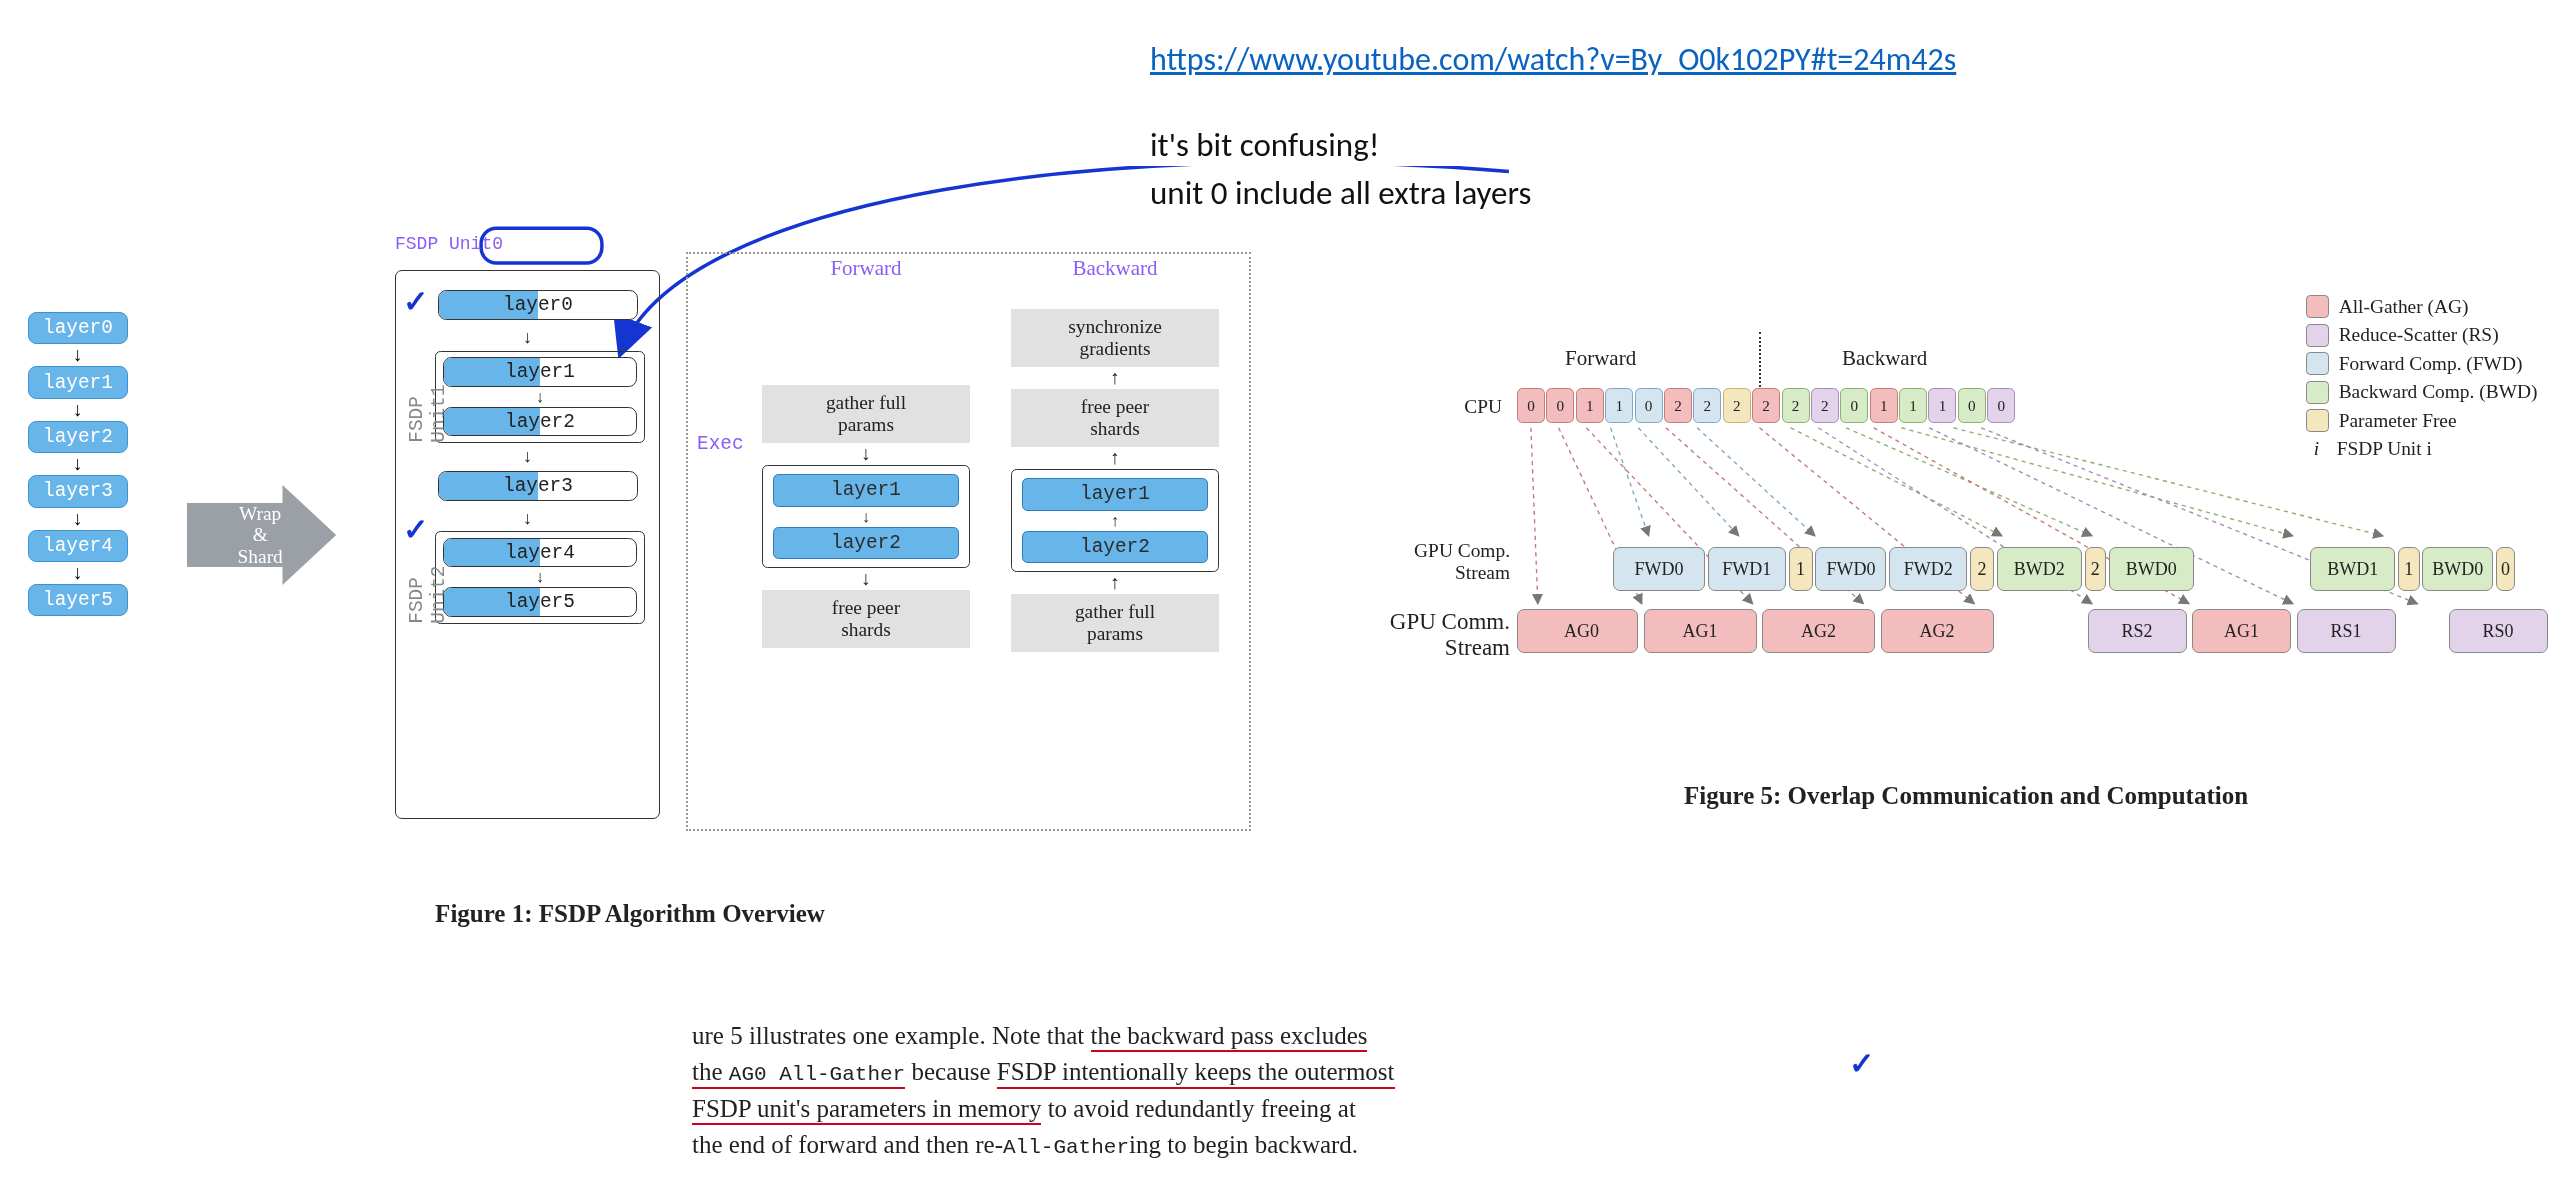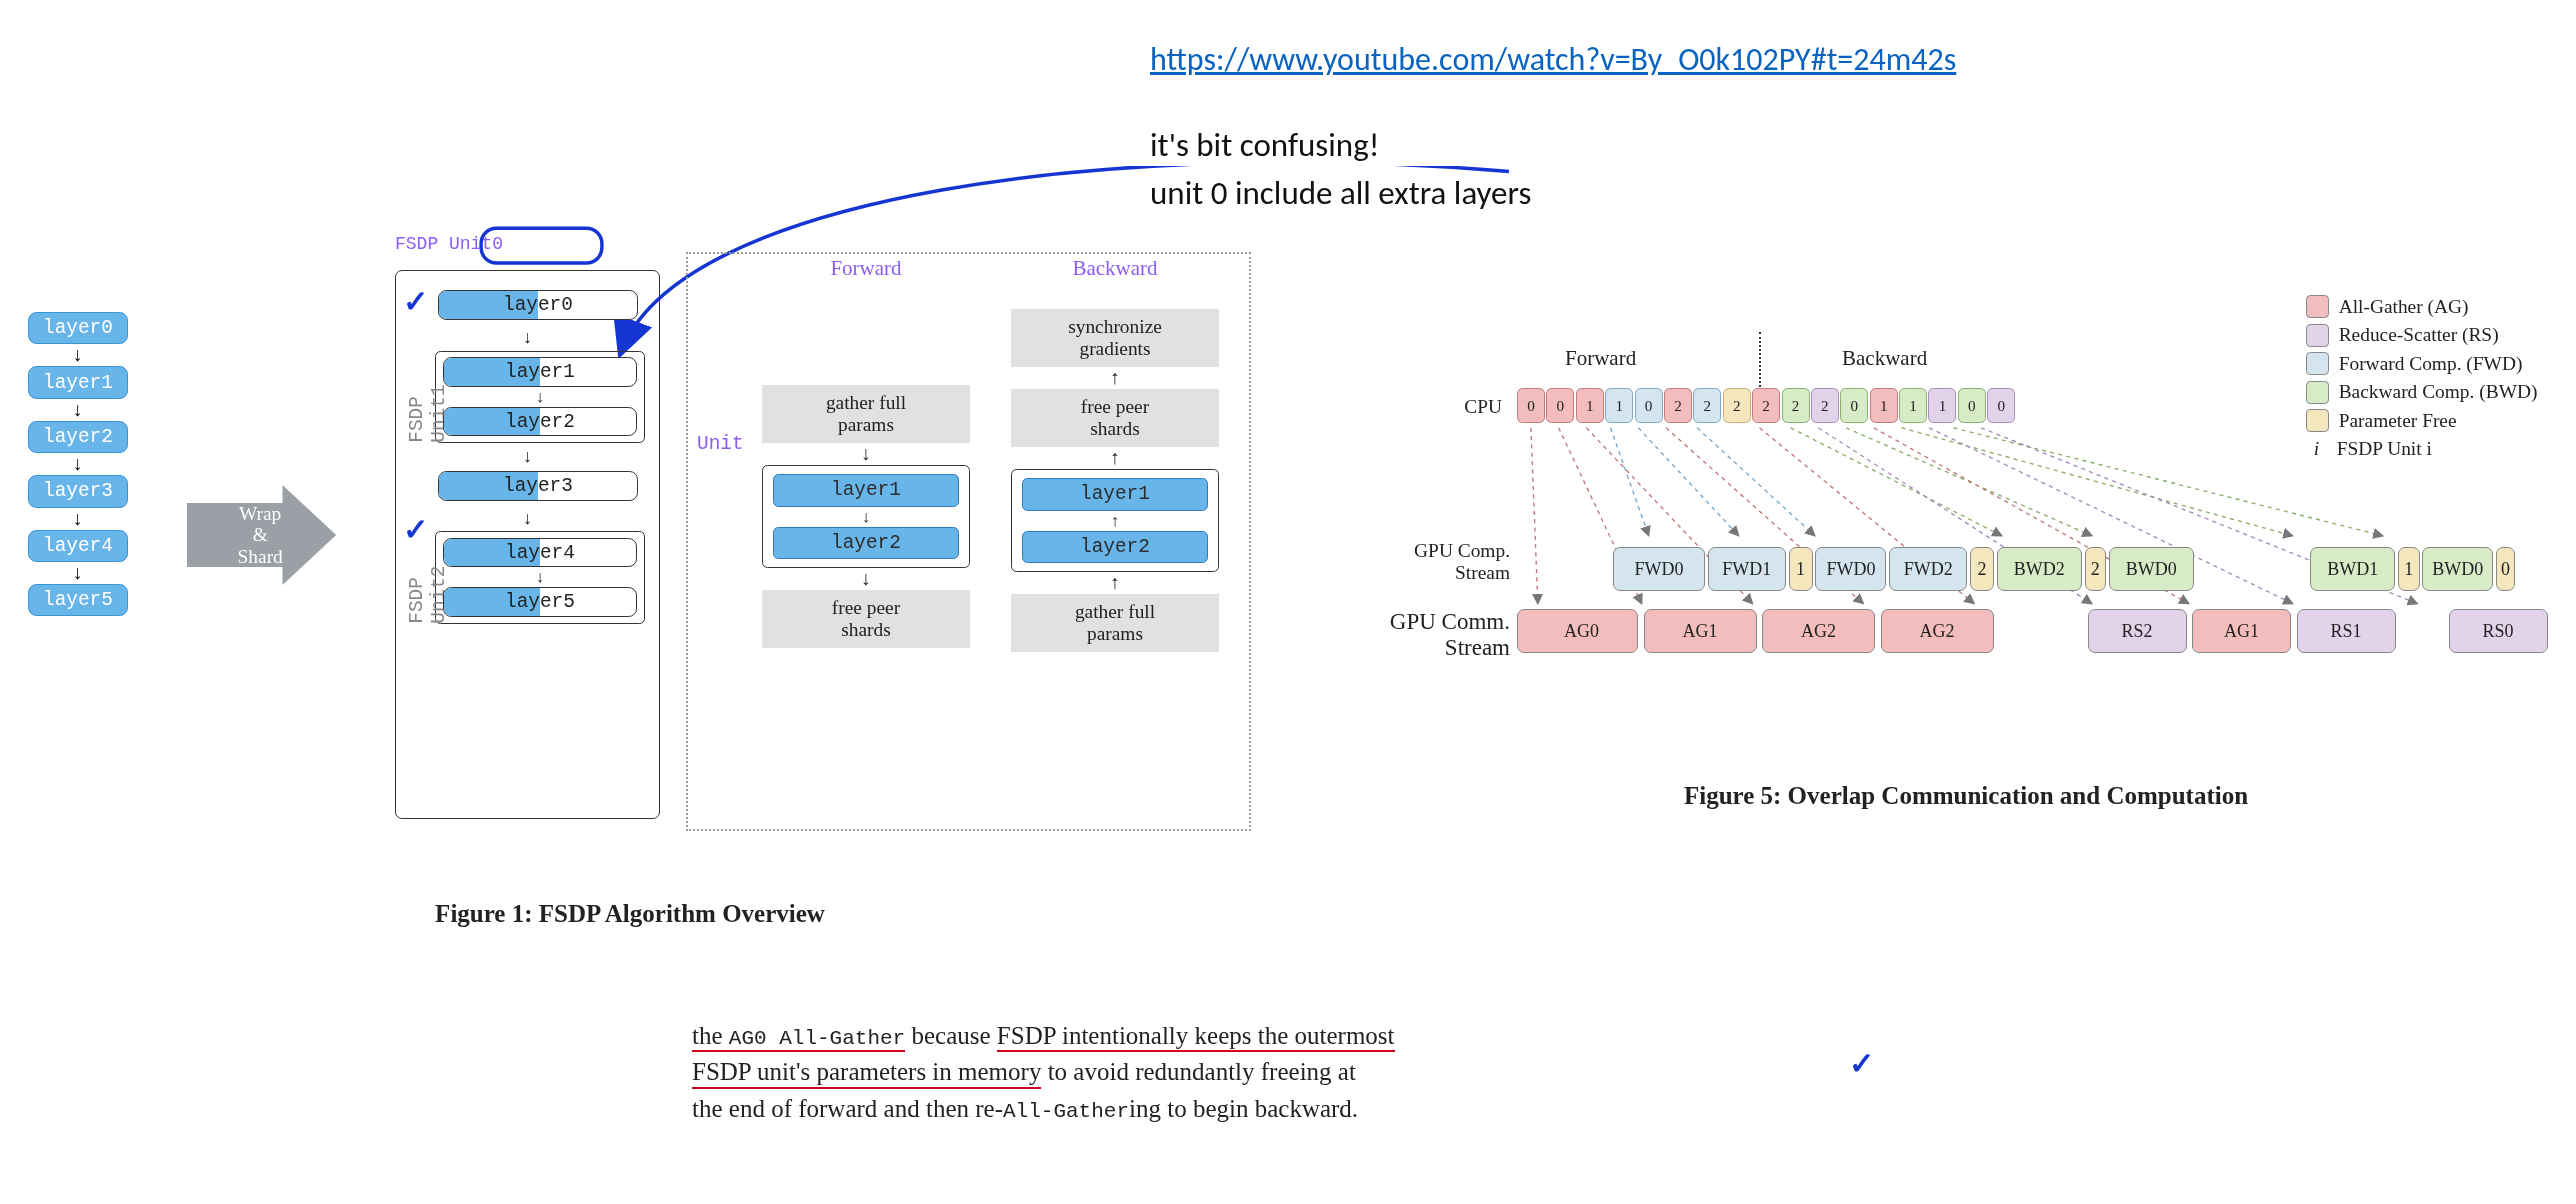--- a/index.html
+++ b/index.html
@@ -110,21 +110,21 @@
       <div style="text-align:center;font-size:16.6px">↓</div>
       <div class="half-pill"><div class="shade"></div><span>layer5</span></div>
     </div>
   </div>
 </div>
 
 <div class="abs check" style="left:403px;top:284px">✓</div>
 <div class="abs check" style="left:403px;top:512px">✓</div>
 
 <div class="abs" style="left:686px;top:252px;width:561px;height:575px;border:2.1px dotted #999"></div>
-<div class="abs label gray" style="left:697px;top:433px;font-size:19.4px">Unit</div>
+<div class="abs label gray" style="left:697px;top:433px;font-size:19.4px">Exec</div>
 
 <div class="abs" style="left:762px;top:256px;width:208px">
   <div class="gray" style="text-align:center;font-size:21px">Forward</div>
   <div style="height:104px"></div>
   <div class="gbox" style="white-space:pre-line">gather full
 params</div>
   <div style="text-align:center;font-size:19.4px">↓</div>
   <div class="unit-inner" style="padding:8.3px 9.7px">
     <div class="bluebox">layer1</div>
     <div style="text-align:center;font-size:16.6px">↓</div>
@@ -265,18 +265,19 @@
     </div>
   <div class="lg">
       <span style="font-style:italic;width:21px;text-align:center">i</span>
       <span>FSDP Unit i</span>
     </div>
 </div>
 
 <div class="abs caption" style="left:1426px;top:782px;width:1080px">Figure 5: Overlap Communication and Computation</div>
 
 <div class="abs bodytext" style="left:692px;top:1018px;width:1136px">
+  <div><span>ure 5 illustrates one example. Note that </span><span class="under-red">the backward pass excludes</span></div>
   <div><span class="under-red"><span>the </span><span class="mono">AG0 All-Gather</span></span><span> because </span><span class="under-red">FSDP intentionally keeps the outermost</span></div>
   <div><span class="under-red">FSDP unit's parameters in memory</span><span> to avoid redundantly freeing at</span></div>
   <div><span>the end of forward and then re-</span><span class="mono">All-Gather</span><span>ing to begin backward.</span></div>
 </div>
 <div class="abs check" style="left:1849px;top:1046px">✓</div>
 
 
 </body></html>

